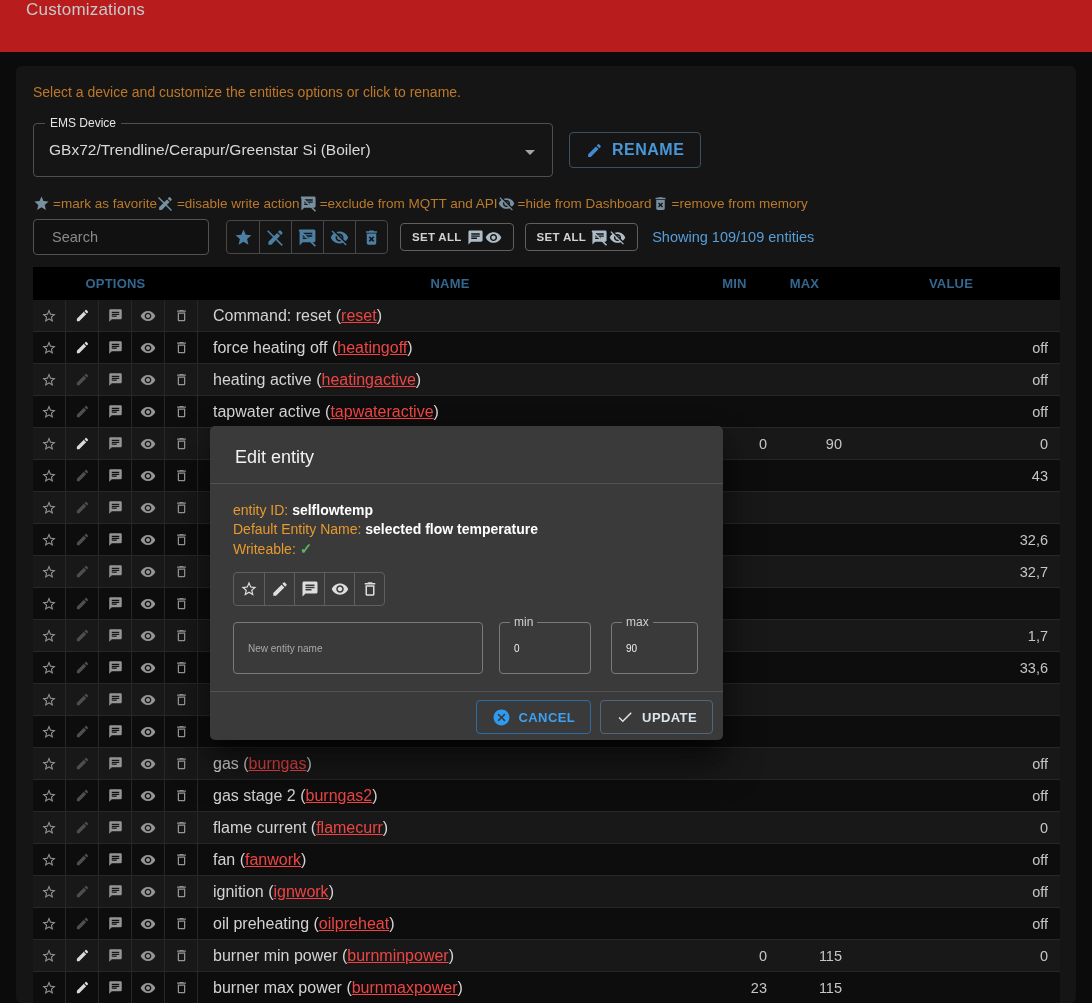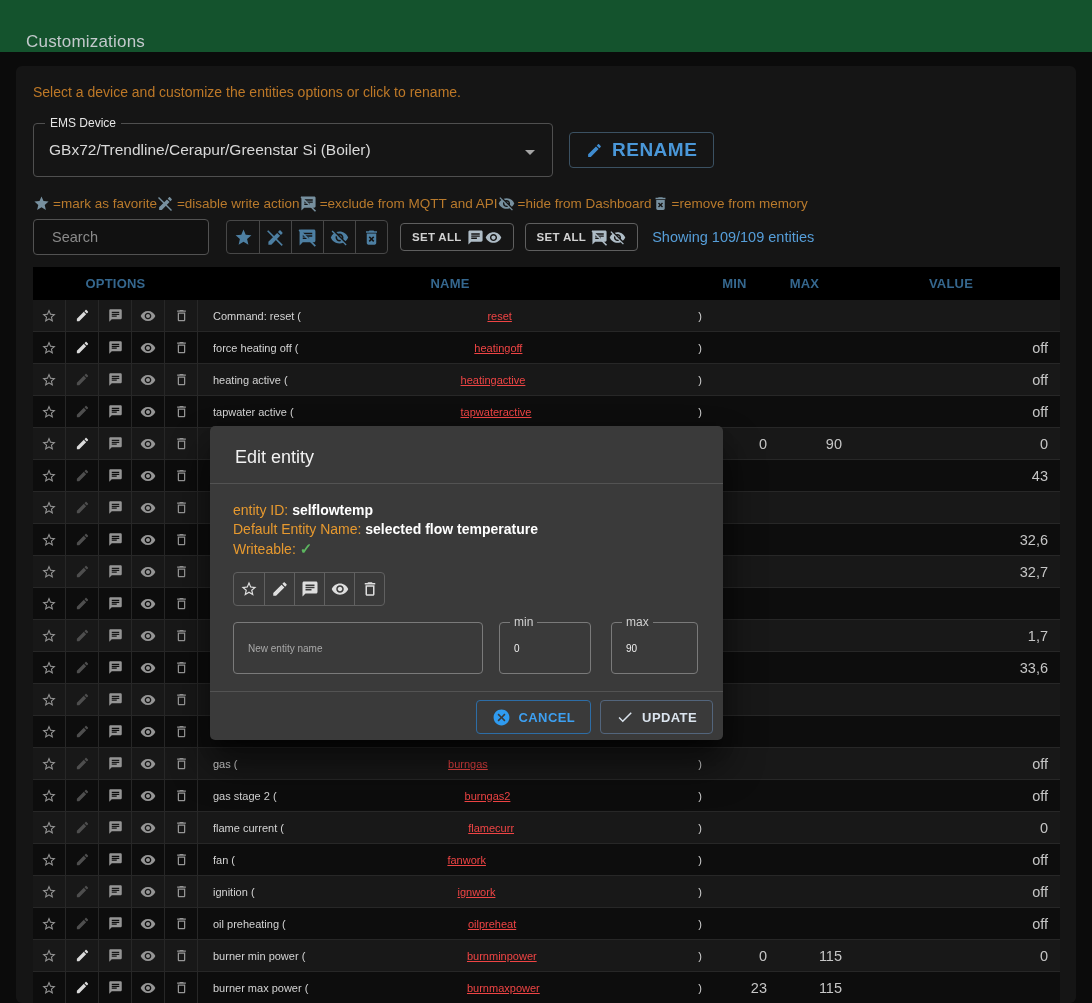--- a/index.html
+++ b/index.html
@@ -1,39 +1,39 @@
 <!DOCTYPE html>
 <html><head>
 <meta charset="utf-8">
 <style>
   * { margin:0; padding:0; box-sizing:border-box; }
   html,body { width:1092px; height:1003px; overflow:hidden; background:#0b0b0b;
     font-family:"Liberation Sans", sans-serif; }
   svg.ic { display:inline-block; vertical-align:middle; fill:currentColor; }
 
   
-  .appbar { height:52px; background:#14532d; display:flex; align-items:flex-end; padding:0 26px; }
+  .appbar { height:52px; background:#b91c1c; display:flex; align-items:flex-start; padding:0 26px; }
   .appbar-title { color:#c3c9cc; font-size:17px; font-weight:500; letter-spacing:.2px; }
 
   
   .panel { margin:14px 16px 0 16px; background:#151515; border-radius:6px;
     padding:18px 16px 0 17px; height:937px; position:relative; }
 
   .intro { color:#bd7827; font-size:14px; font-weight:500; margin-bottom:23px; }
 
   .device-row { display:flex; align-items:center; gap:16px; margin-bottom:18px; }
   .select-box { position:relative; width:520px; height:54px; border:1px solid #4f4f4f;
     border-radius:4px; display:flex; align-items:center; padding:0 40px 0 15px; cursor:pointer; }
   .select-label { position:absolute; top:-8px; left:11px; background:#151515; padding:0 5px;
     font-size:12px; color:#e5e5e5; }
   .select-value { color:#d8d8d8; font-size:15.5px; font-weight:500; white-space:nowrap; }
   .select-caret { position:absolute; right:10px; top:16px; color:#a5a5a5; }
   .btn-rename { height:36px; padding:0 16px; border:1px solid #3b5162; border-radius:4px;
     background:transparent; display:inline-flex; align-items:center; gap:9px; cursor:pointer;
-    color:#4a97d8; font-size:19px; font-weight:700; letter-spacing:.5px; }
+    color:#4a97d8; font-size:16px; font-weight:700; letter-spacing:.5px; }
   .btn-rename svg { color:#3f8cd0; }
 
   .legend { display:flex; align-items:center; margin-bottom:7px; }
   .legend-item { display:flex; align-items:center; gap:3px; color:#b97a2c; font-size:13.5px; font-weight:500; }
   .legend-item svg { color:#77909f; }
 
   
   .toolbar { display:flex; align-items:center; margin-bottom:12px; }
   .search-box { position:relative; width:176px; height:36px; border:1px solid #525252;
     border-radius:4px; display:flex; align-items:center; padding-left:10px; background:#111; }
@@ -61,21 +61,21 @@
   .thead { display:grid; grid-template-columns:165px 1fr 65px 75px 218px; height:33px;
     background:#000; align-items:center; }
   .thead .th { color:#35678e; font-size:13px; font-weight:700; text-align:center; letter-spacing:.2px; }
   .trow { display:grid; grid-template-columns:33px 33px 33px 33px 33px 1fr 65px 75px 218px;
     height:32px; align-items:stretch; border-bottom:1px solid #272727; background:#181818; }
   .trow.alt { background:#0d0d0d; }
   .icell { display:flex; align-items:center; justify-content:center; border-right:1px solid #272727;
     color:#959595; cursor:pointer; }
   .icell.edit { color:#dadada; }
   .trow.nw .icell.edit { color:#4e4e4e; }
-  .ncell { display:flex; align-items:center; padding-left:15px; color:#d3d3d3; font-size:11px;justify-content:space-between; }
+  .ncell { display:flex; align-items:center; padding-left:15px; color:#d3d3d3; font-size:16px; }
   .ncell a { color:#ef4444; text-decoration:underline; cursor:pointer; }
   .num { display:flex; align-items:center; justify-content:flex-end; color:#c6c6c6; font-size:14.5px; }
   .num.val { padding-right:12px; }
 
   
   .dialog { position:absolute; left:210px; top:426px; width:513px; height:314px;
     background:#3a3a3a; border-radius:5px; z-index:10;
     box-shadow:0 11px 15px -7px rgba(0,0,0,.5), 0 24px 38px 3px rgba(0,0,0,.45); }
   .dlg-title { padding:21px 24px 15px 25px; color:#f2f2f2; font-size:18px; font-weight:500; }
   .dlg-div { border:none; border-top:1px solid #535353; }

